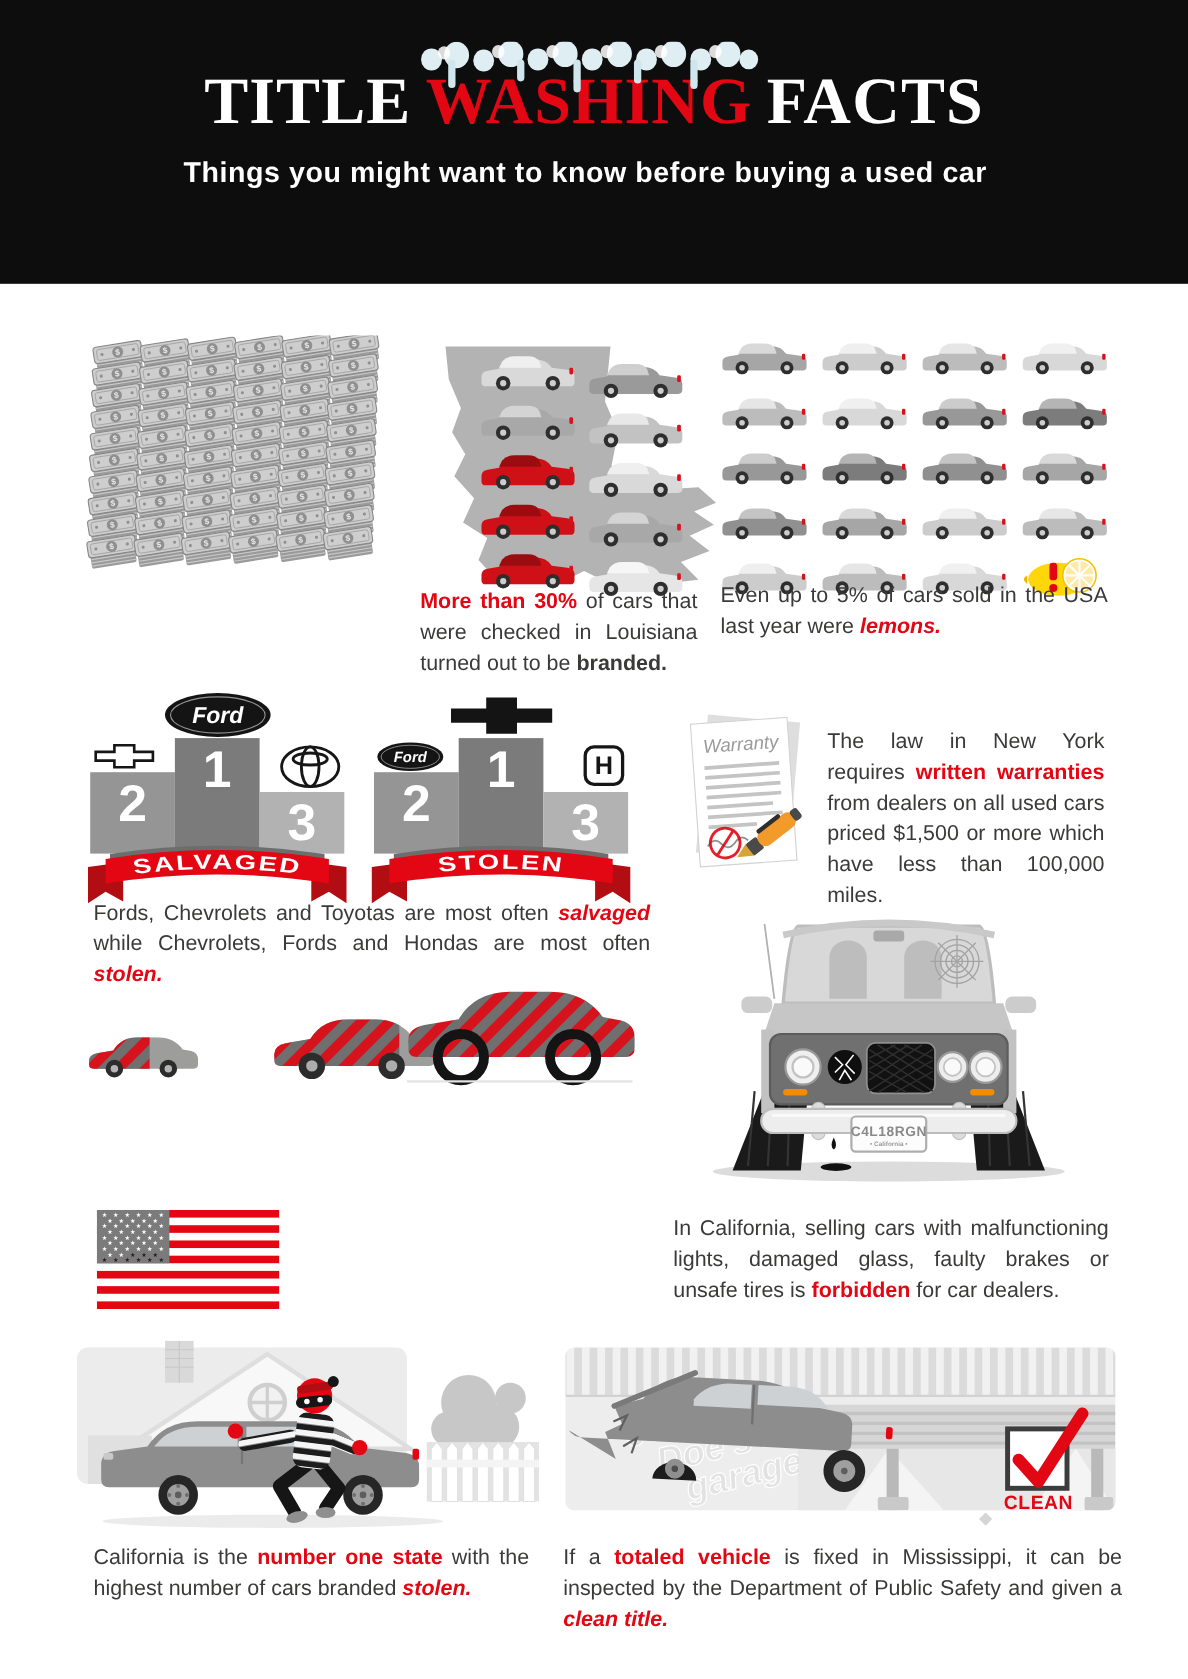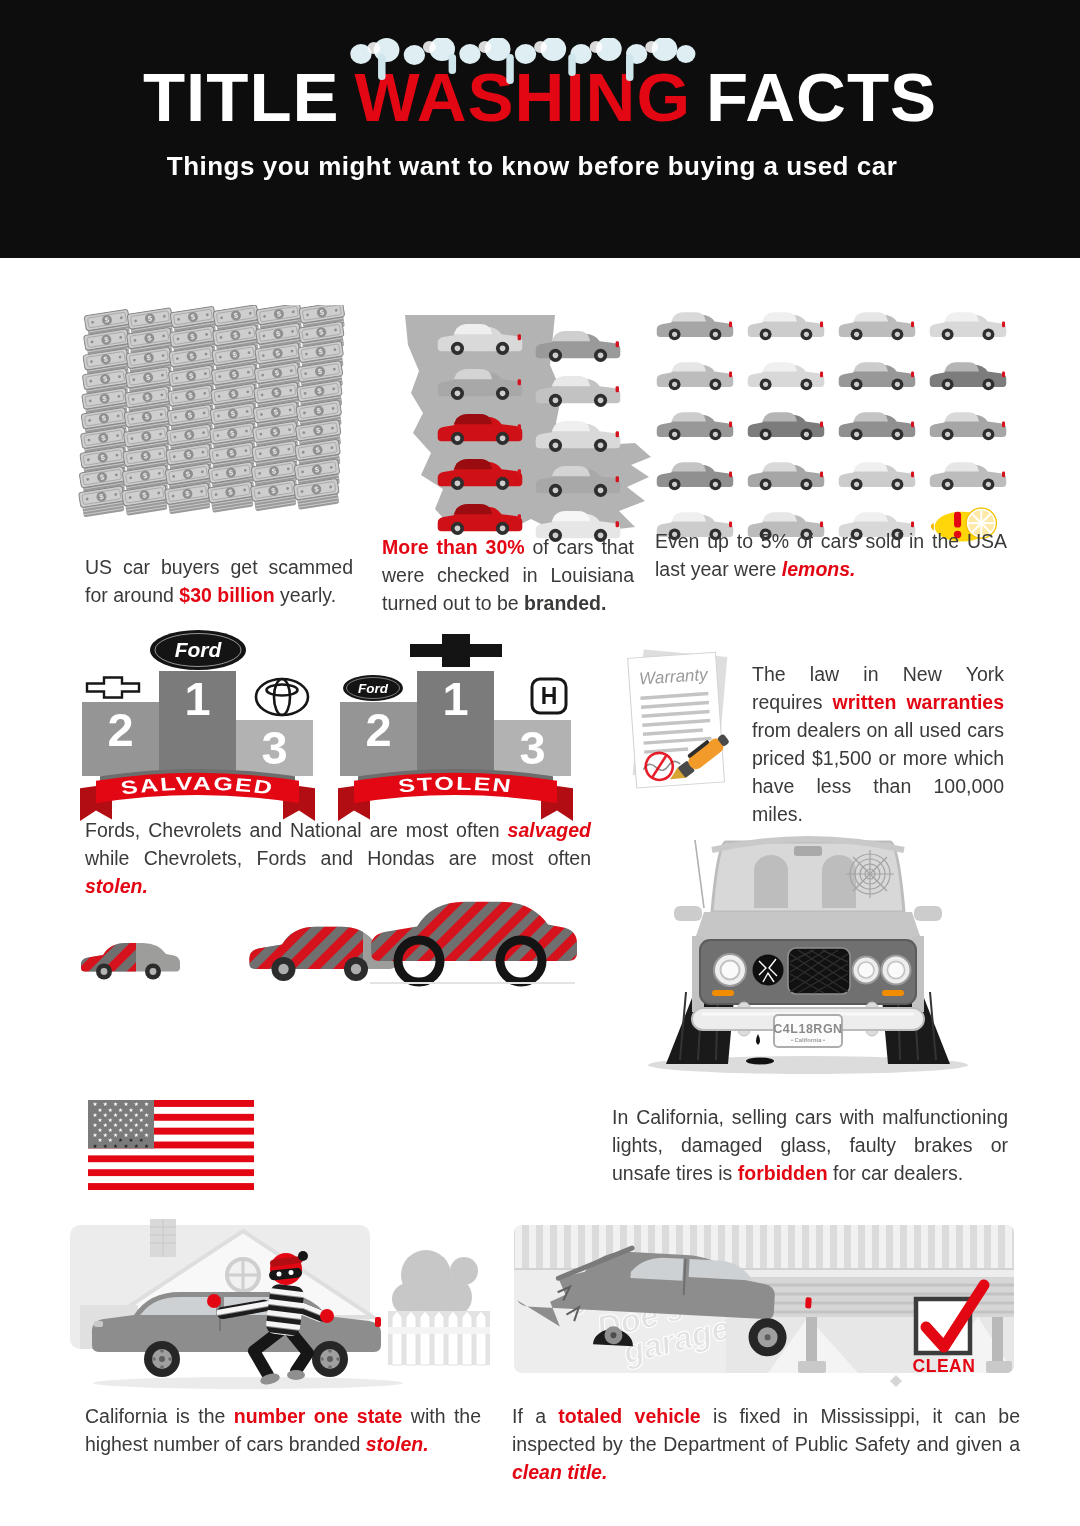--- a/index.html
+++ b/index.html
@@ -2,21 +2,21 @@
 <html style="--red: #e30613; --red-dark: #b20d12; --ink: #3a3a39;"><head>
 <meta charset="utf-8">
 <style>
   :root{--red:#e30613;--red-dark:#b20d12;--ink:#3a3a39;}
   *{box-sizing:border-box;}
   body{margin:0;background:#ffffff;font-family:"Liberation Sans",sans-serif;}
   .canvas{position:relative;width:1080px;height:1526px;background:#ffffff;overflow:hidden;}
   .abs{position:absolute;}
   
   .hdr{position:absolute;left:0;top:0;width:1080px;height:258px;background:#0d0d0d;text-align:center;}
-  .hdr h1{margin:0;padding-top:58px;font-size:69px;font-weight:bold;letter-spacing:1px;color:#ffffff;white-space:nowrap;}
+  .hdr h1{margin:0;padding-top:58px;font-size:60px;font-weight:bold;letter-spacing:1px;color:#ffffff;white-space:nowrap;font-family:Liberation Serif, serif;}
   .hdr .word-red{color:var(--red);position:relative;display:inline-block;}
   .hdr .suds{position:absolute;left:-8px;top:-20px;width:calc(100% + 16px);height:48px;pointer-events:none;}
   .hdr p{margin:14px 16px 0 0;font-size:26px;font-weight:bold;color:#ffffff;letter-spacing:.5px;}
   
   .cap{position:absolute;font-size:19.5px;line-height:28px;color:var(--ink);text-align:justify;}
   .seg-n{font-weight:normal;}
   .seg-b{font-weight:bold;}
   .seg-rb{color:var(--red);font-weight:bold;}
   .seg-ri{color:var(--red);font-weight:bold;font-style:italic;}
   
@@ -183,21 +183,20 @@
         <use href="#sym-bill" x="179.3" y="159.8" width="46" height="28" transform="rotate(-7 202.3 169.8)"></use>
         <use href="#sym-bill" x="222.3" y="159.8" width="46" height="28" transform="rotate(-7 245.3 169.8)"></use>
         <use href="#sym-bill" x="6" y="179.4" width="46" height="28" transform="rotate(-7 29 189.4)"></use>
         <use href="#sym-bill" x="49" y="179.4" width="46" height="28" transform="rotate(-7 72 189.4)"></use>
         <use href="#sym-bill" x="92" y="179.4" width="46" height="28" transform="rotate(-7 115 189.4)"></use>
         <use href="#sym-bill" x="135" y="179.4" width="46" height="28" transform="rotate(-7 158 189.4)"></use>
         <use href="#sym-bill" x="178" y="179.4" width="46" height="28" transform="rotate(-7 201 189.4)"></use>
         <use href="#sym-bill" x="221" y="179.4" width="46" height="28" transform="rotate(-7 244 189.4)"></use>
       </g>
   </svg>
-  <div class="cap" style="left:85px;top:553px;width:268px"><span class="seg-n">US car buyers get scammed for around </span><span class="seg-rb">$30 billion</span><span class="seg-n"> yearly.</span></div>
 
   <svg class="abs" style="left:383px;top:303px" width="275" height="252" viewBox="0 0 275 252">
     <path d="M22,12 L172,12 L167,62 L179,90 L173,120 L187,144 L252,140 L268,154 L248,162 L266,174 L244,184 L262,198 L236,208 L252,224 L218,228 L196,216 L172,228 L148,216 L120,230 L96,216 L70,226 L52,206 L60,186 L38,172 L48,150 L30,130 L40,110 L28,90 L36,68 L25,42 Z" fill="#b3b3b3"></path>
     <g id="la-cars">
         <use href="#sym-car" x="50" y="16" width="94" height="38" style="--cb: #d9d9d9; --cw: #efefef;"></use>
         <use href="#sym-car" x="148" y="23" width="94" height="38" style="--cb: #9a9a9a; --cw: #cfcfcf;"></use>
         <use href="#sym-car" x="50" y="61" width="94" height="38" style="--cb: #a8a8a8; --cw: #d4d4d4;"></use>
         <use href="#sym-car" x="148" y="68" width="94" height="38" style="--cb: #c2c2c2; --cw: #e8e8e8;"></use>
         <use href="#sym-car" x="50" y="106" width="94" height="38" style="--cb: #cf1016; --cw: #9a0c10;"></use>
         <use href="#sym-car" x="148" y="113" width="94" height="38" style="--cb: #d9d9d9; --cw: #efefef;"></use>
@@ -337,21 +336,21 @@
     <g transform="rotate(-38 70 128)">
       <polygon points="52,122 66,117 66,131" fill="#d8a433"></polygon>
       <rect x="65" y="117.5" width="12" height="13" rx="2" fill="#4a4a4a"></rect>
       <rect x="76" y="116.5" width="40" height="15" rx="7" fill="#f39b2a"></rect>
       <rect x="80" y="113.5" width="26" height="4" rx="2" fill="#2e2e2e"></rect>
       <rect x="114" y="118.5" width="8" height="11" rx="3" fill="#4a4a4a"></rect>
     </g>
   </svg>
   <div class="cap" style="left:752px;top:660px;width:252px"><span class="seg-n">The law in New York requires </span><span class="seg-rb">written warranties</span><span class="seg-n"> from dealers on all used cars priced $1,500 or more which have less than 100,000 miles.</span></div>
 
-  <div class="cap" style="left:85px;top:816px;width:506px"><span class="seg-n">Fords, Chevrolets and National are most often </span><span class="seg-ri">salvaged</span><span class="seg-n"> while Chevrolets, Fords and Hondas are most often </span><span class="seg-ri">stolen.</span></div>
+  <div class="cap" style="left:85px;top:816px;width:506px"><span class="seg-n">Fords, Chevrolets and Toyotas are most often </span><span class="seg-ri">salvaged</span><span class="seg-n"> while Chevrolets, Fords and Hondas are most often </span><span class="seg-ri">stolen.</span></div>
 
   <svg class="abs" style="left:70px;top:850px" width="515" height="140" viewBox="0 0 515 140">
     <defs>
       <clipPath id="clip-s">
           <path d="M6,62 q-2,-14 14,-17 l30,-5 q14,-24 46,-24 h34 q30,0 46,22 l16,3 q12,3 12,16 v8 q0,8 -8,8 h-182 q-8,0 -8,-7 z" transform="translate(8,85) scale(0.5)"></path>
         </clipPath>
       <clipPath id="clip-m">
           <path d="M6,62 q-2,-14 14,-17 l30,-5 q14,-24 46,-24 h34 q30,0 46,22 l16,3 q12,3 12,16 v8 q0,8 -8,8 h-182 q-8,0 -8,-7 z" transform="translate(175,65) scale(0.74)"></path>
         </clipPath>
       <clipPath id="clip-l">

